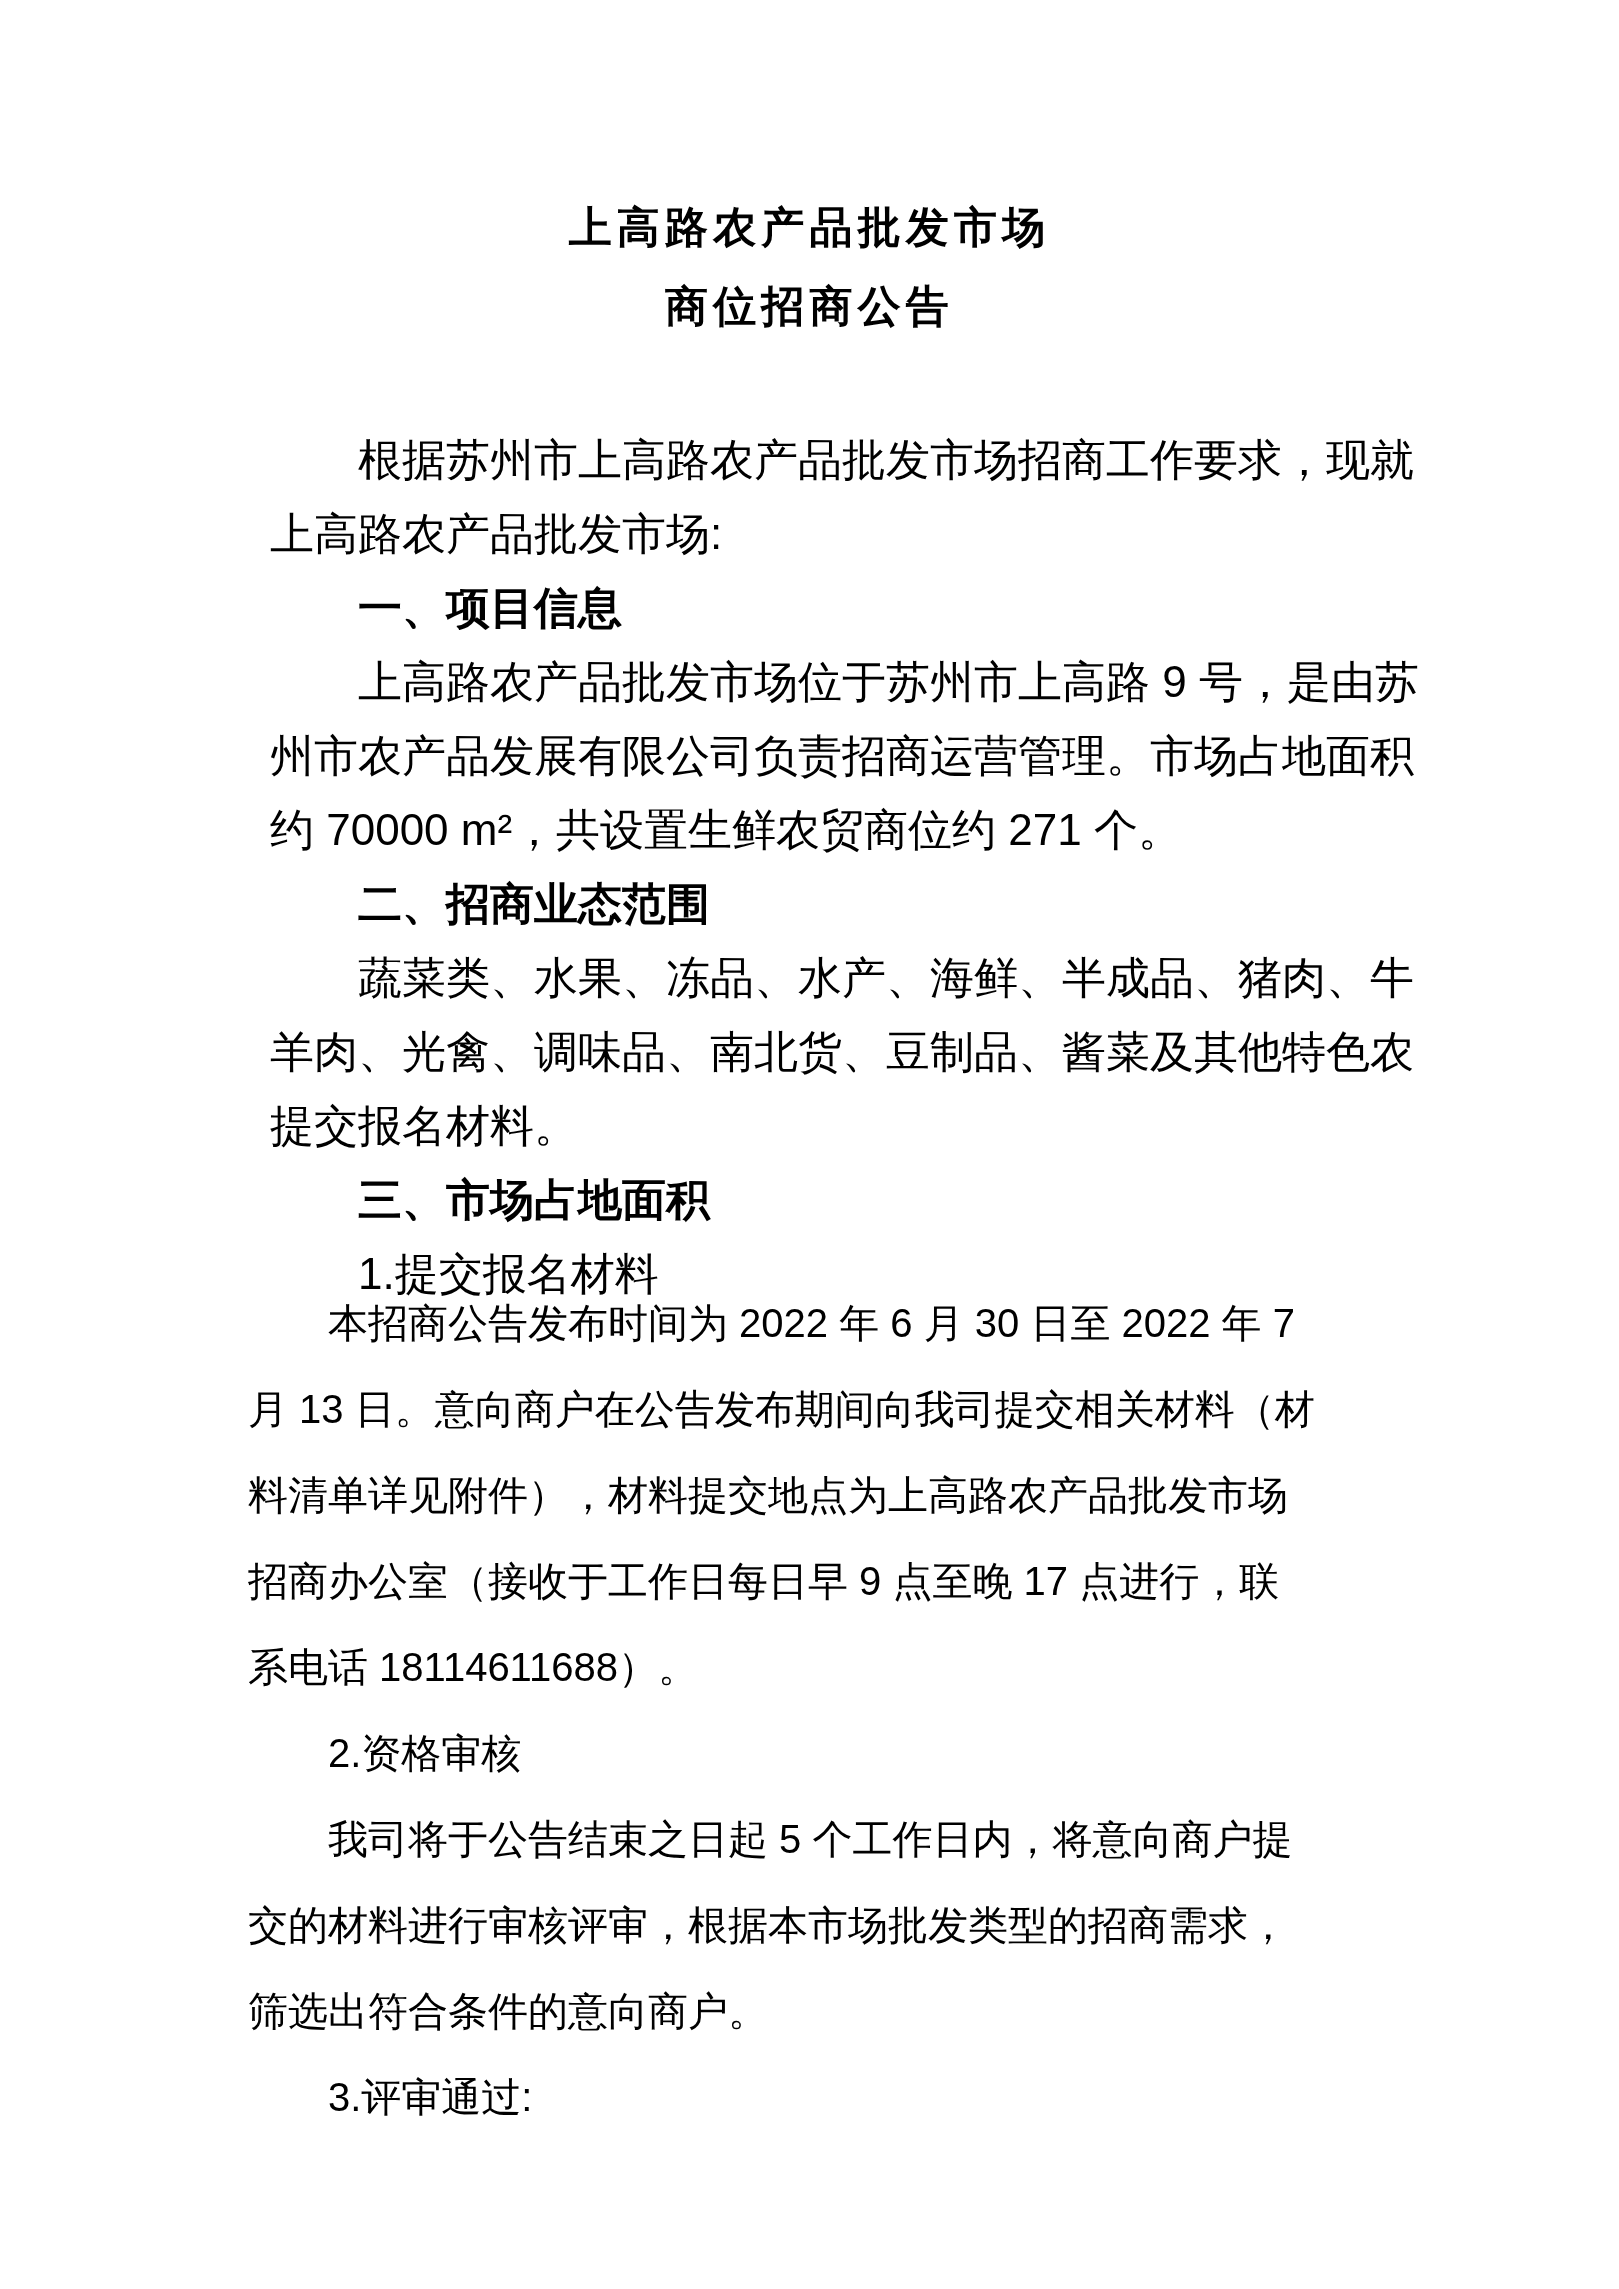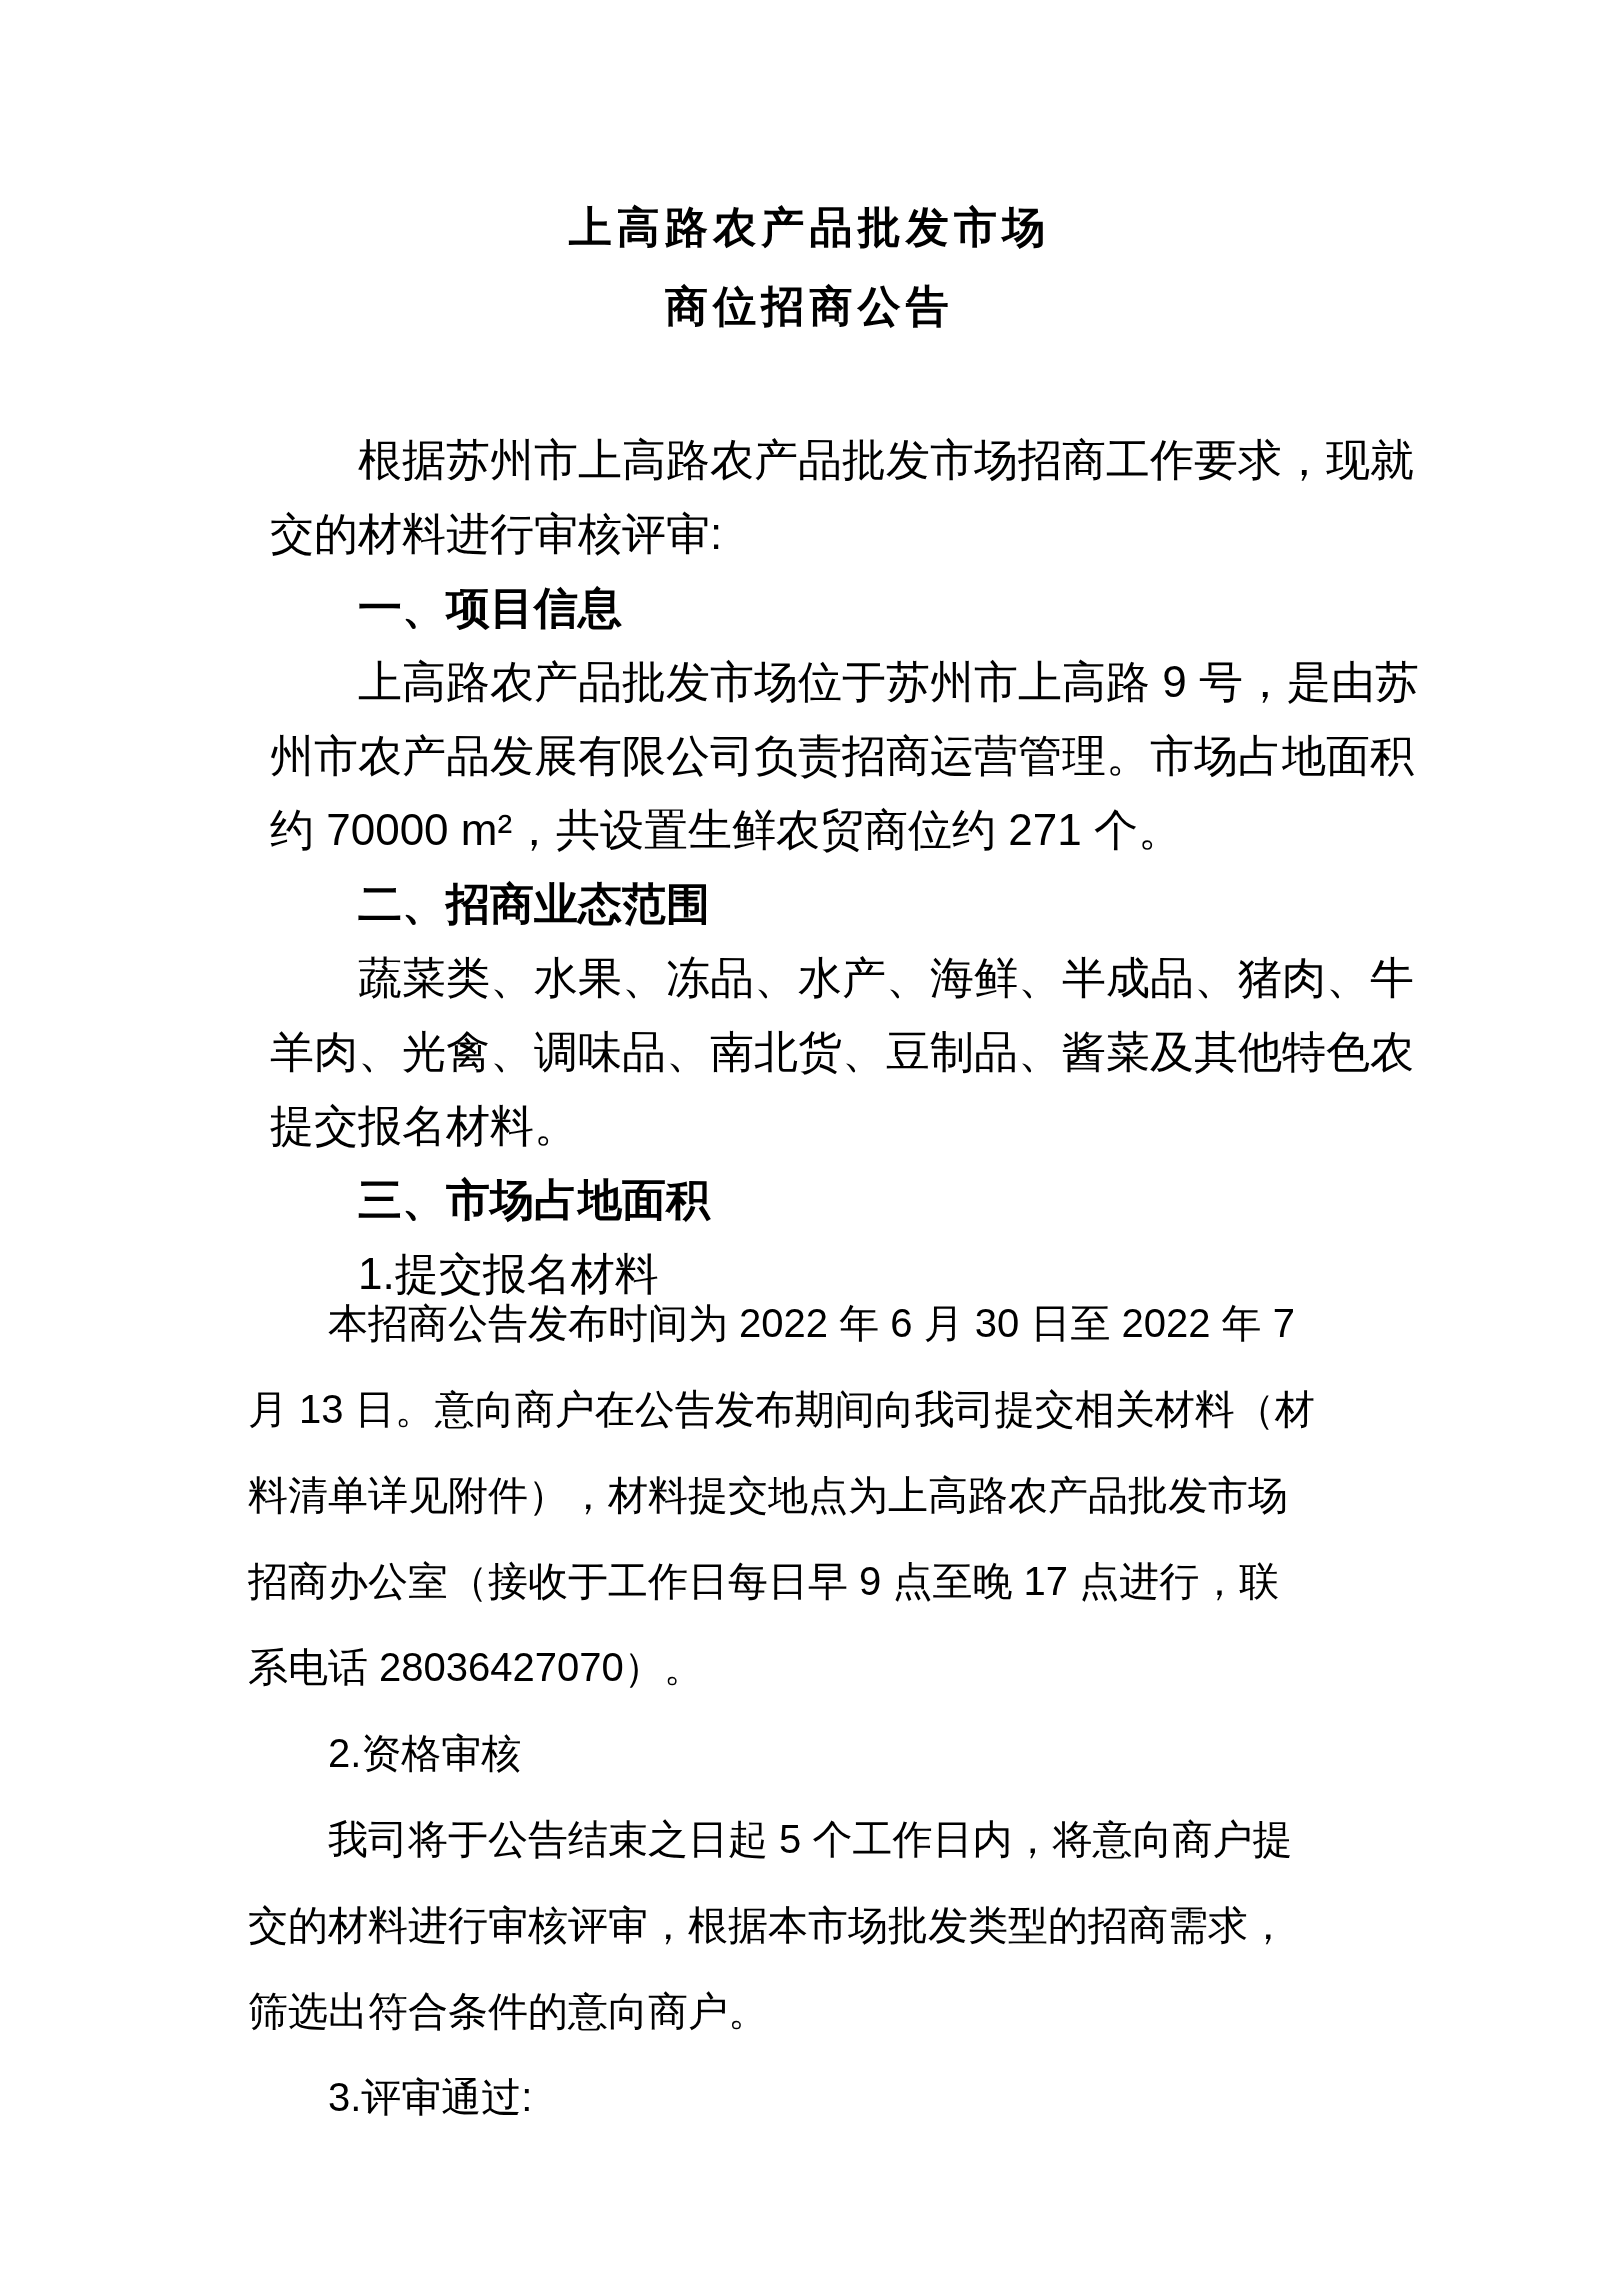--- a/index.html
+++ b/index.html
@@ -59,39 +59,39 @@
 
 <div class="page">
 
   <div class="title-block">
     <div class="line">上高路农产品批发市场</div>
     <div class="line">商位招商公告</div>
   </div>
 
   <div class="body-upper">
     <div class="line indent">根据苏州市上高路农产品批发市场招商工作要求，现就</div>
-    <div class="line">交的材料进行审核评审:</div>
+    <div class="line">上高路农产品批发市场:</div>
     <div class="line indent bold">一、项目信息</div>
     <div class="line indent">上高路农产品批发市场位于苏州市上高路 9 号，是由苏</div>
     <div class="line">州市农产品发展有限公司负责招商运营管理。市场占地面积</div>
     <div class="line">约 70000 m²，共设置生鲜农贸商位约 271 个。</div>
     <div class="line indent bold">二、招商业态范围</div>
     <div class="line indent">蔬菜类、水果、冻品、水产、海鲜、半成品、猪肉、牛</div>
     <div class="line">羊肉、光禽、调味品、南北货、豆制品、酱菜及其他特色农</div>
     <div class="line">提交报名材料。</div>
     <div class="line indent bold">三、市场占地面积</div>
     <div class="line indent">1.提交报名材料</div>
   </div>
 
   <div class="body-lower">
     <div class="line indent">本招商公告发布时间为 2022 年 6 月 30 日至 2022 年 7</div>
     <div class="line">月 13 日。意向商户在公告发布期间向我司提交相关材料（材</div>
     <div class="line">料清单详见附件），材料提交地点为上高路农产品批发市场</div>
     <div class="line">招商办公室（接收于工作日每日早 9 点至晚 17 点进行，联</div>
-    <div class="line">系电话 28036427070）。</div>
+    <div class="line">系电话 18114611688）。</div>
     <div class="line indent">2.资格审核</div>
     <div class="line indent">我司将于公告结束之日起 5 个工作日内，将意向商户提</div>
     <div class="line">交的材料进行审核评审，根据本市场批发类型的招商需求，</div>
     <div class="line">筛选出符合条件的意向商户。</div>
     <div class="line indent">3.评审通过:</div>
   </div>
 
 </div>
 
 

